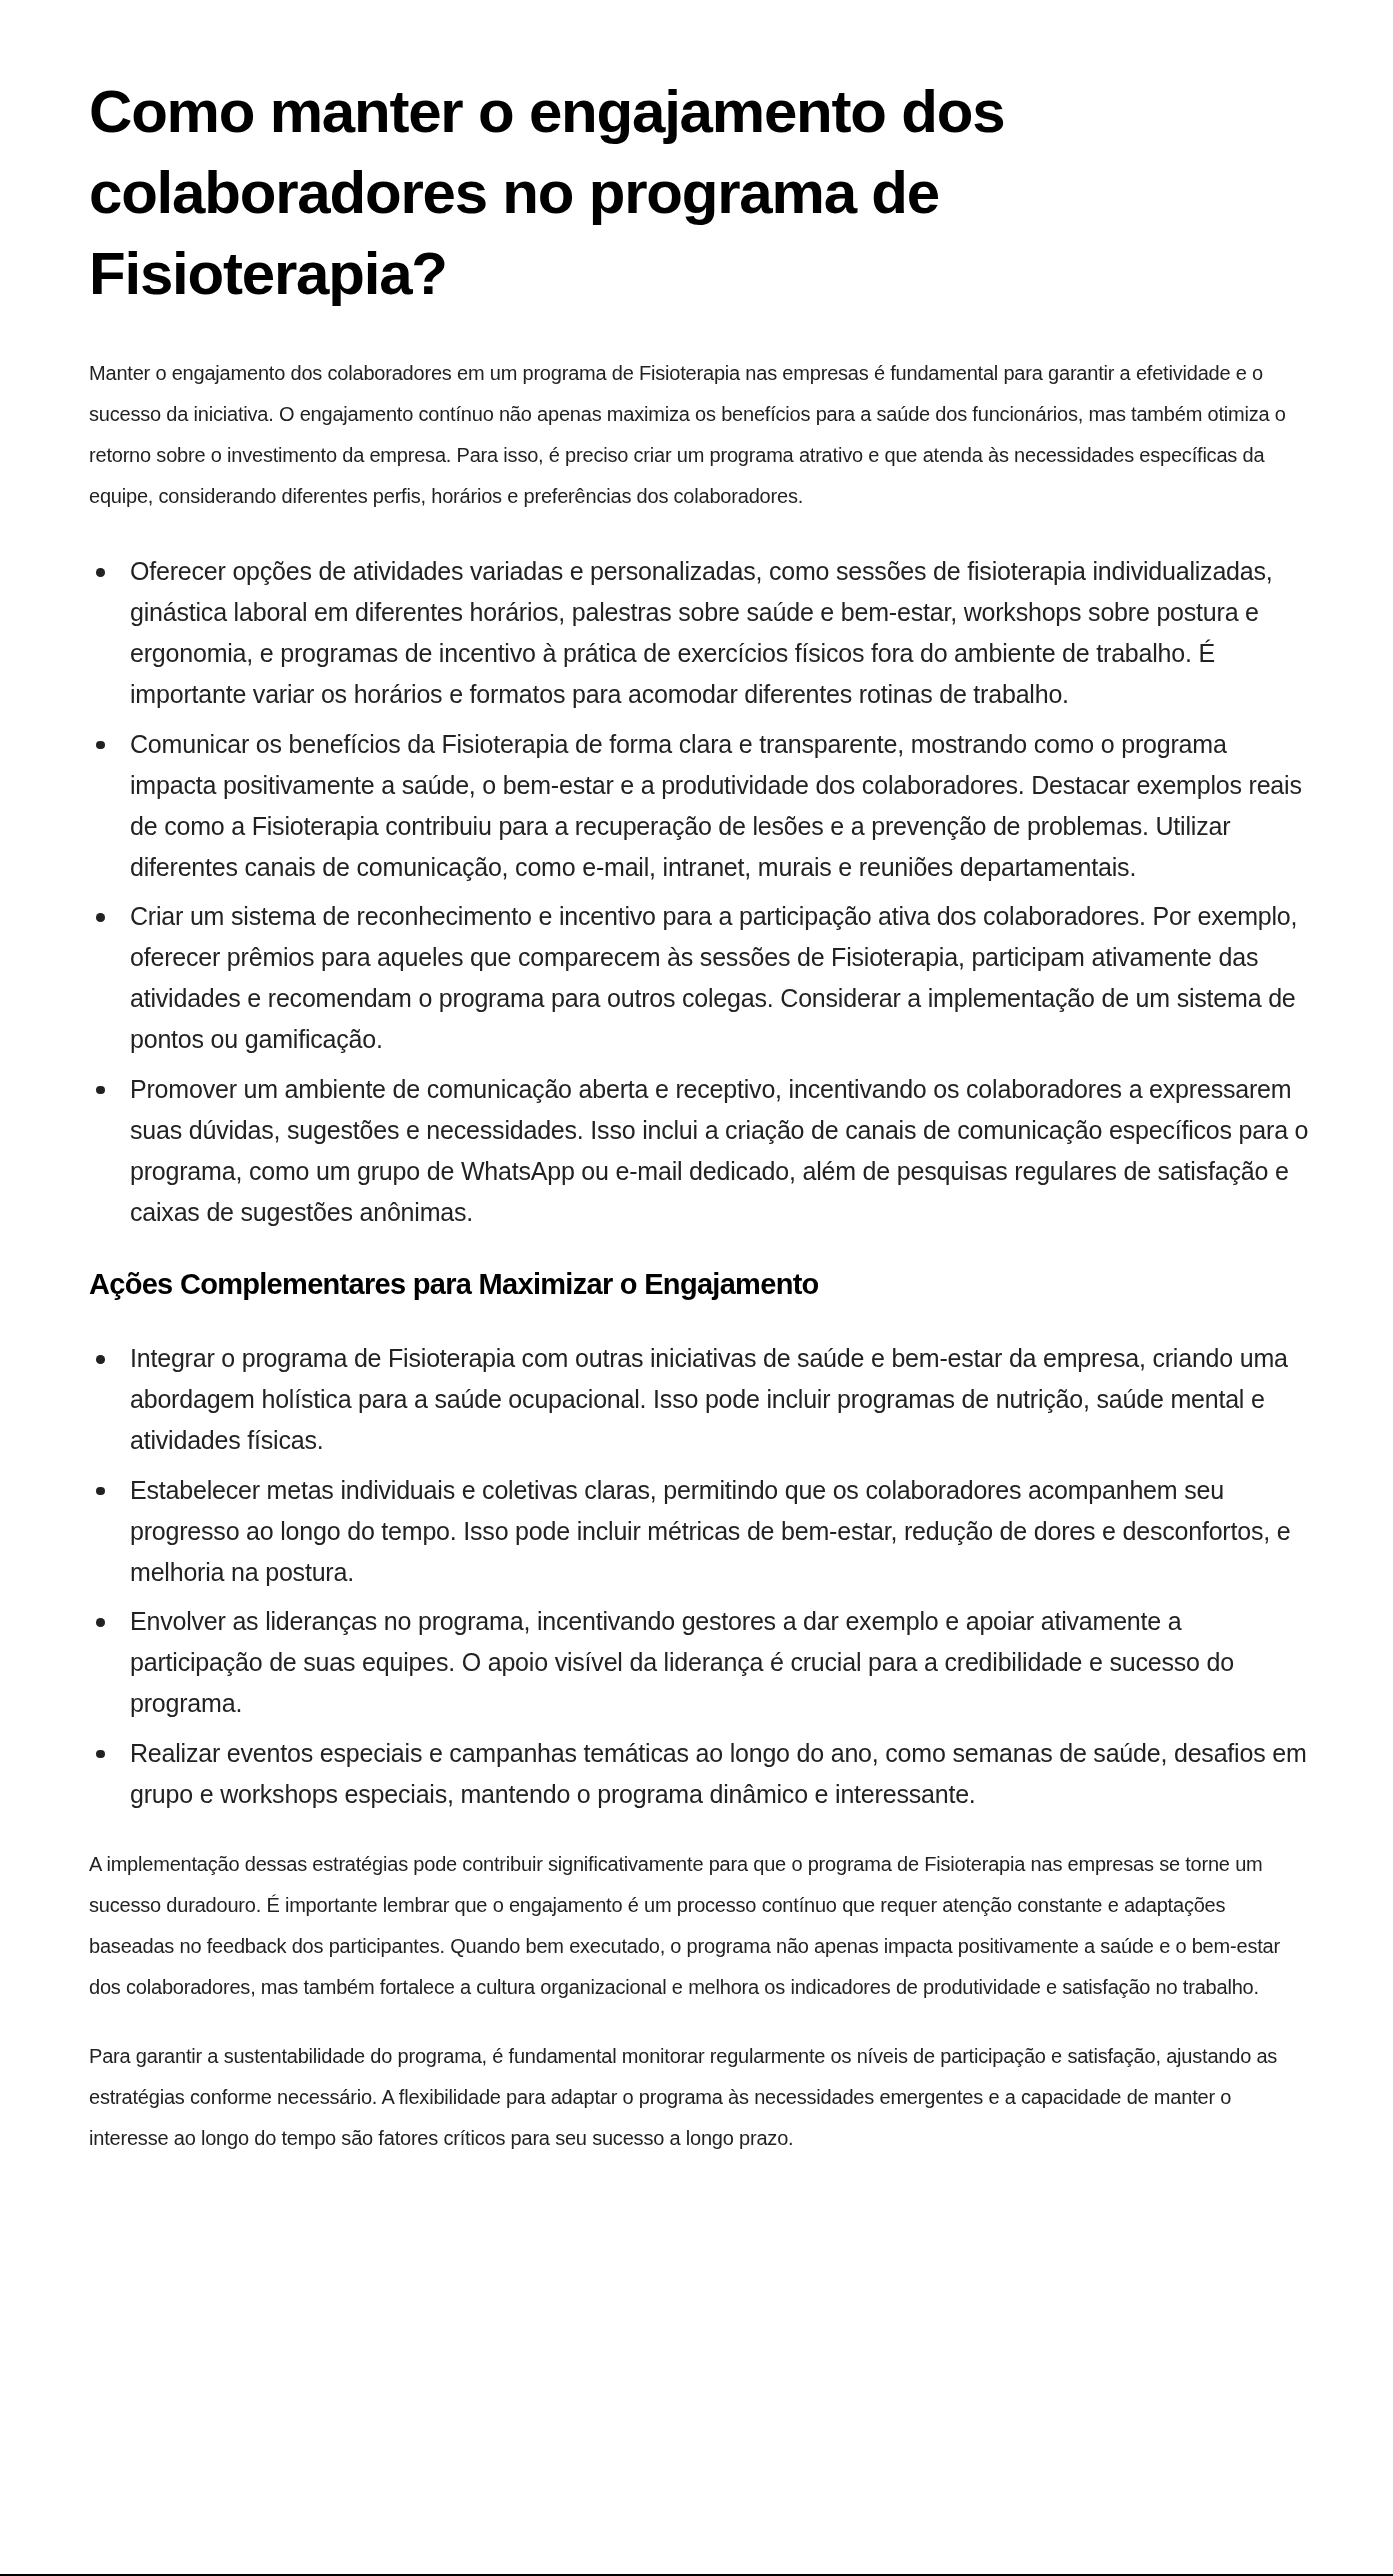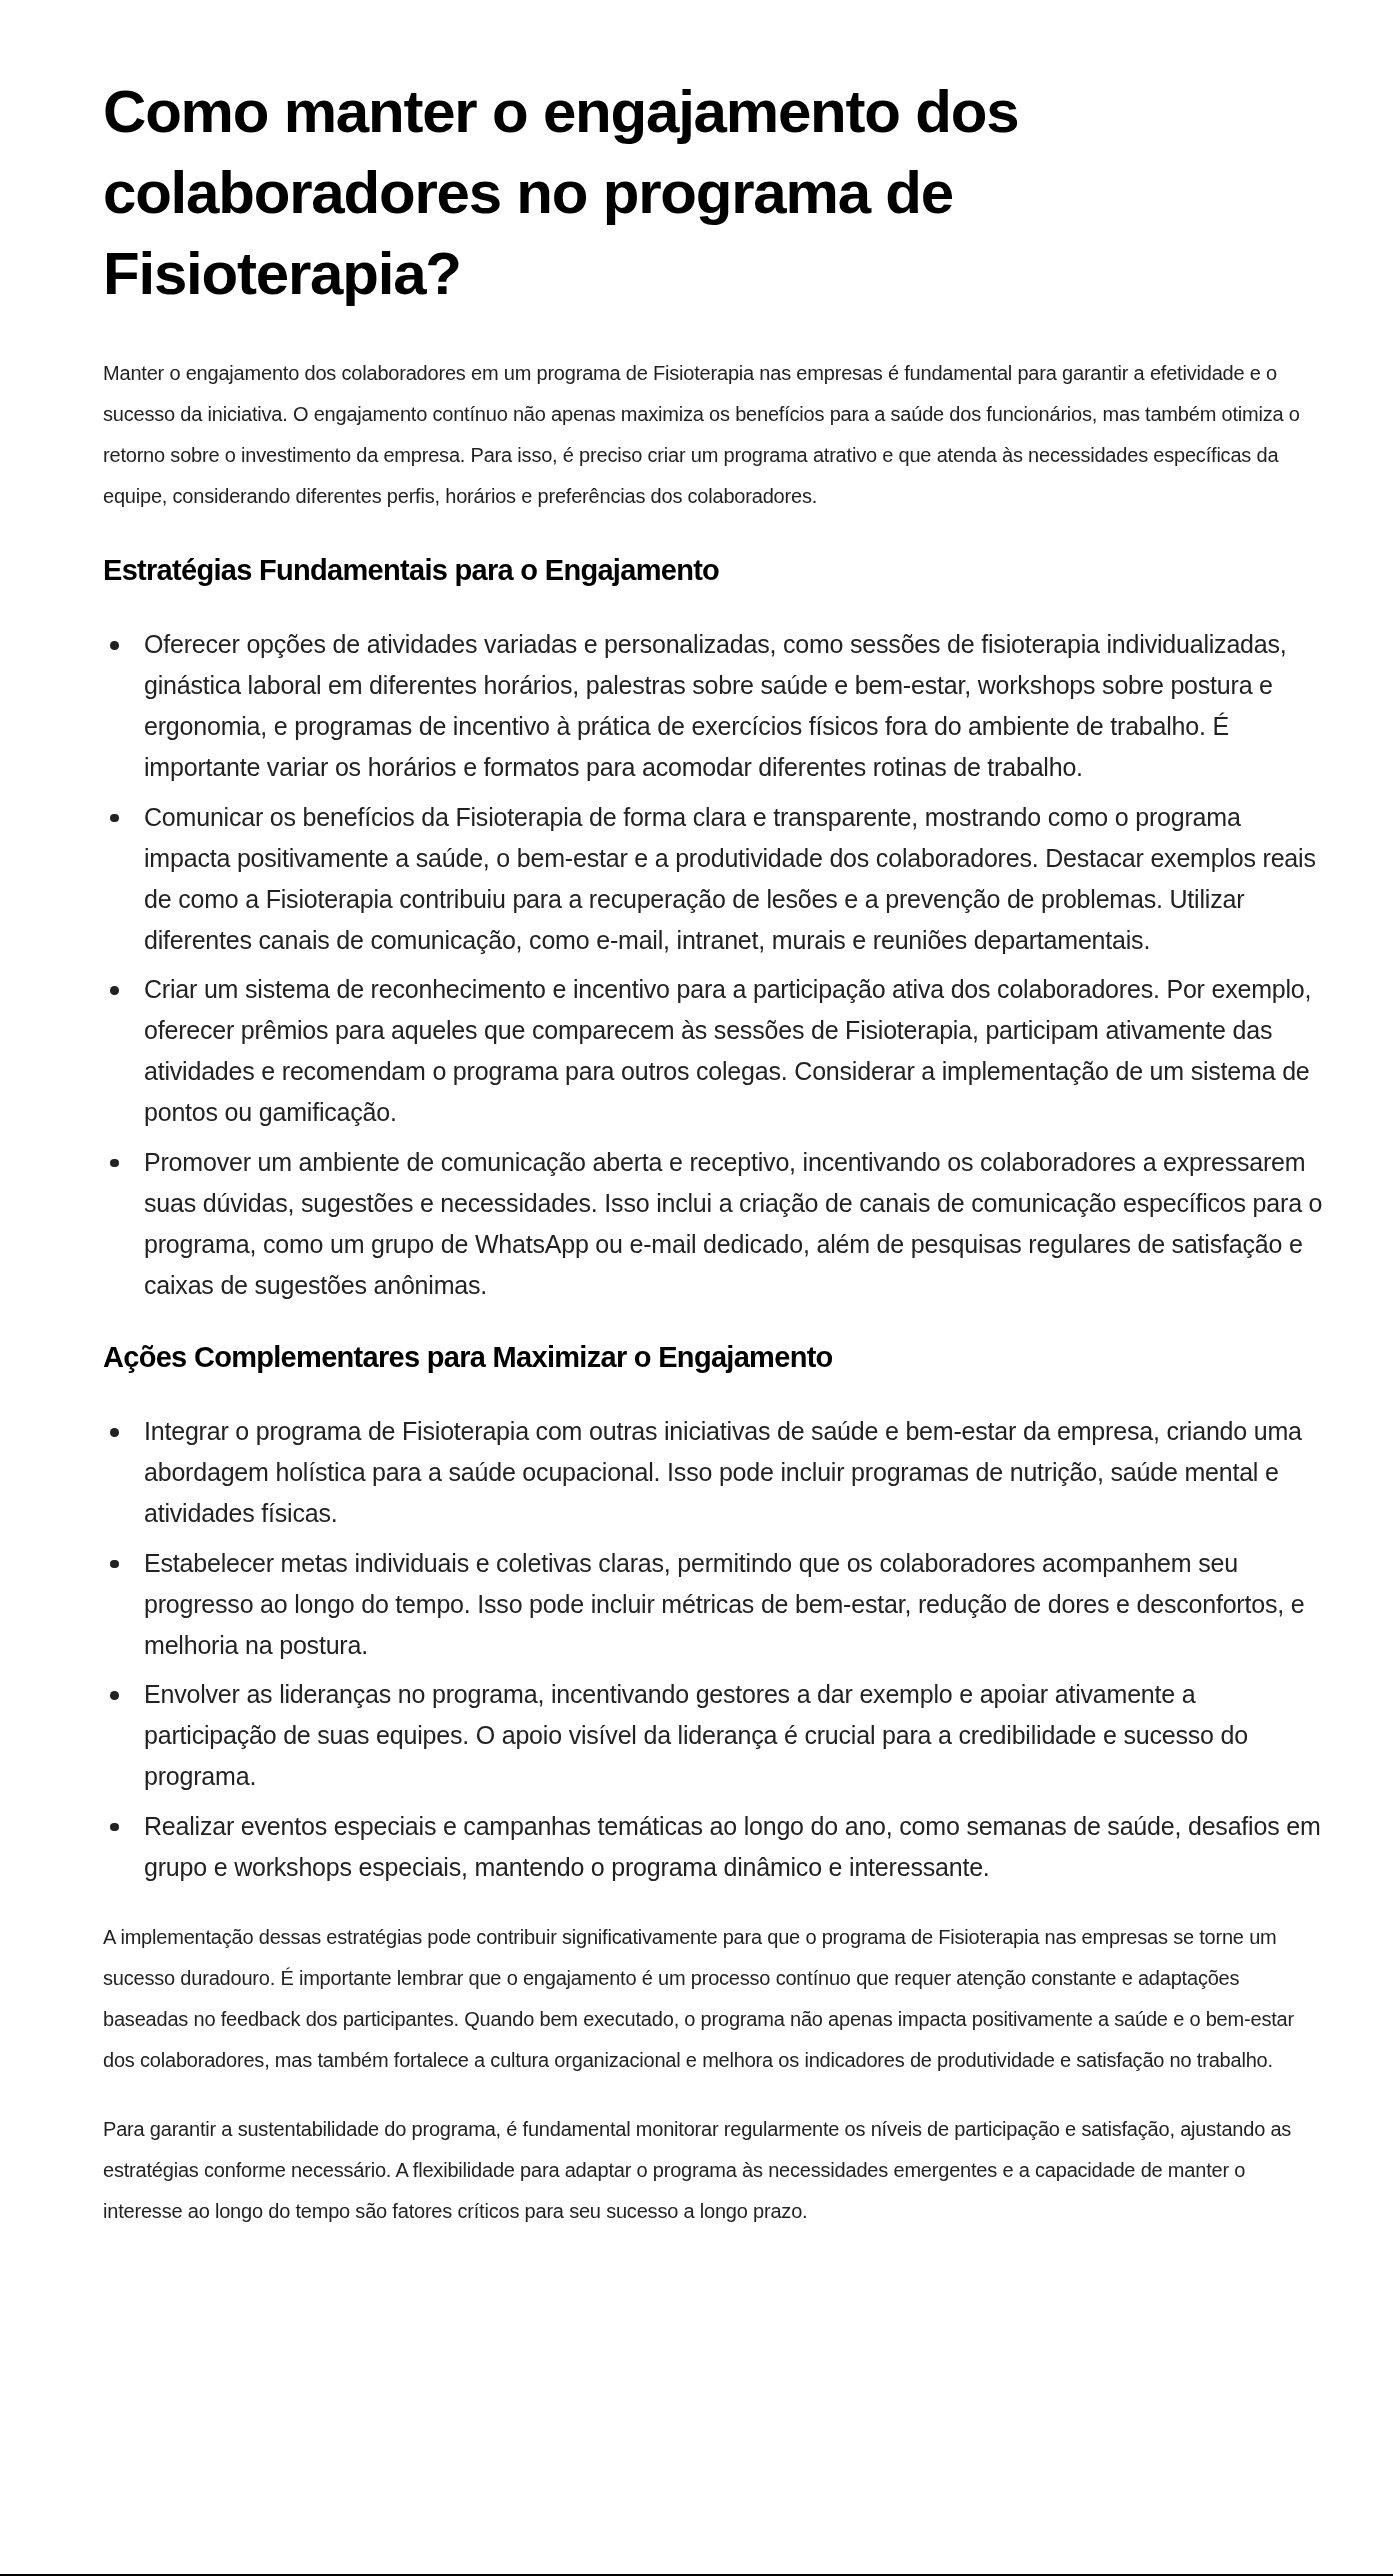--- a/index.html
+++ b/index.html
@@ -10,21 +10,21 @@
     body {
       width: 1393px;
       height: 2576px;
       position: relative;
       overflow: hidden;
       font-family: "Liberation Sans", "DejaVu Sans", sans-serif;
       color: #1f1f1f;
     }
     .article {
       position: absolute;
-      left: 103px;
+      left: 89px;
       top: 0;
       width: 1221px;
     }
     .page-title {
       margin: 71px 0 0 0;
       font-size: 60px;
       line-height: 81px;
       font-weight: 700;
       color: #000000;
       letter-spacing: -1.2px;
@@ -84,21 +84,20 @@
     }
   </style>
 </head>
 <body>
 
 <article class="article">
   <h1 class="page-title">Como manter o engajamento dos colaboradores no programa de Fisioterapia?</h1>
 
   <p class="para intro">Manter o engajamento dos colaboradores em um programa de Fisioterapia nas empresas é fundamental para garantir a efetividade e o sucesso da iniciativa. O engajamento contínuo não apenas maximiza os benefícios para a saúde dos funcionários, mas também otimiza o retorno sobre o investimento da empresa. Para isso, é preciso criar um programa atrativo e que atenda às necessidades específicas da equipe, considerando diferentes perfis, horários e preferências dos colaboradores.</p>
 
-  <h2 class="section-heading h-1">Estratégias Fundamentais para o Engajamento</h2>
   <ul class="bullet-list">
     <li class="bullet-item">
       <span class="bullet-dot"></span>
       <span>Oferecer opções de atividades variadas e personalizadas, como sessões de fisioterapia individualizadas, ginástica laboral em diferentes horários, palestras sobre saúde e bem-estar, workshops sobre postura e ergonomia, e programas de incentivo à prática de exercícios físicos fora do ambiente de trabalho. É importante variar os horários e formatos para acomodar diferentes rotinas de trabalho.</span>
     </li>
     <li class="bullet-item">
       <span class="bullet-dot"></span>
       <span>Comunicar os benefícios da Fisioterapia de forma clara e transparente, mostrando como o programa impacta positivamente a saúde, o bem-estar e a produtividade dos colaboradores. Destacar exemplos reais de como a Fisioterapia contribuiu para a recuperação de lesões e a prevenção de problemas. Utilizar diferentes canais de comunicação, como e-mail, intranet, murais e reuniões departamentais.</span>
     </li>
     <li class="bullet-item">

